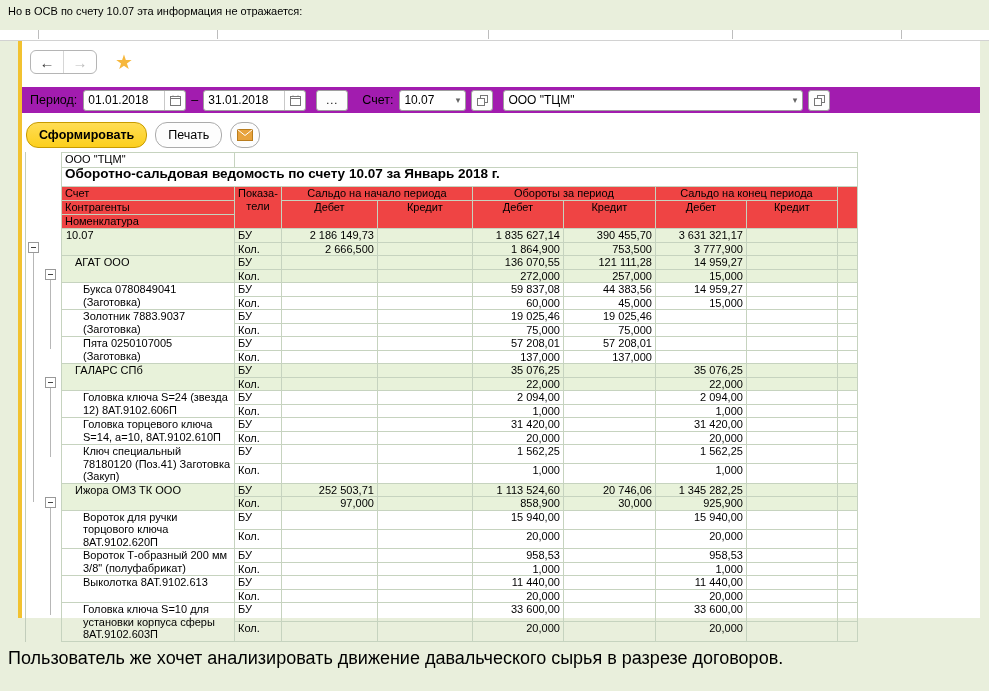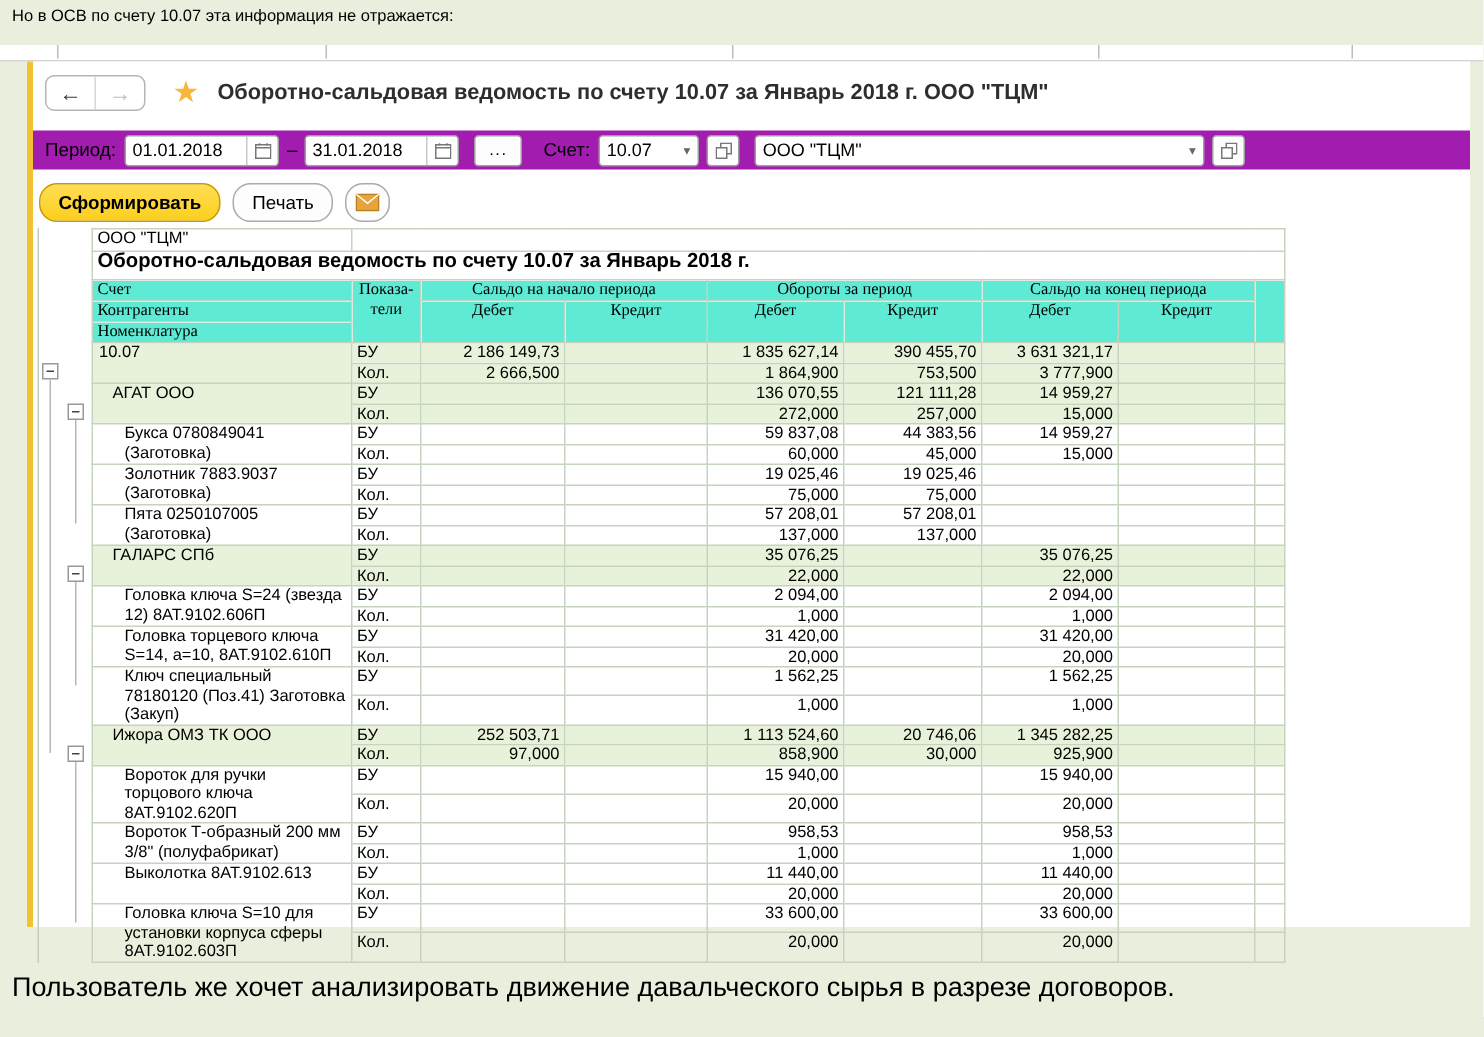--- a/index.html
+++ b/index.html
@@ -52,21 +52,21 @@
   .gutter{position:absolute;left:0;top:0;width:35px;height:100%;}
   .expander{position:absolute;width:11px;height:11px;background:#fff;border:1px solid #999;box-sizing:border-box;}
   .expander .minus{position:absolute;left:2px;top:4px;width:5px;height:1px;background:#444;}
   .tree-line{position:absolute;width:1px;background:#b7b7b7;}
 
   table.report{border-collapse:collapse;margin-left:35px;table-layout:fixed;}
   table.report td{border:1px solid #c6d3bf;font-size:11px;line-height:12.5px;padding:0 3px;vertical-align:top;box-sizing:border-box;overflow:hidden;}
   td.org-cell{font-size:11.5px;height:15px;}
   td.org-right{}
   tr.title-row td{font-size:13.5px;font-weight:bold;height:19px;white-space:nowrap;overflow:visible;}
-  td.h{background:#5eead4;border:1px solid #9cb98b;font-size:11.5px;height:14px;font-family:Liberation Serif, serif;}
+  td.h{background:#ef4444;border:1px solid #9cb98b;font-size:11.5px;height:14px;}
   td.h-center{text-align:center;}
   td.ind-head{text-align:center;white-space:pre-line;vertical-align:middle;}
   tbody td{height:13px;}
   tr.grp td{background:#e8f2da;}
   td.num{text-align:right;}
   td.name-cell{}
   .ind0{padding-left:4px !important;}
   .ind1{padding-left:13px !important;}
   .ind2{padding-left:21px !important;}
 </style>
@@ -85,21 +85,20 @@
 
 <div class="window">
   <div class="accent-stripe" style="background:#f2c230"></div>
 
   <div class="win-header">
     <div class="nav-group">
       <div class="nav-btn nav-back">←</div>
       <div class="nav-btn nav-fwd">→</div>
     </div>
     <div class="star" style="color:#f6b73c">★</div>
-    <div class="win-title">Оборотно-сальдовая ведомость по счету 10.07 за Январь 2018 г. ООО "ТЦМ"</div>
   </div>
 
   <div class="filter-bar" style="background:#a21caf">
     <span class="lbl">Период:</span>
     <span class="fld">
       <input style="width: 72px;" readonly="" value="01.01.2018">
       <span class="icon-btn">
         <svg width="11" height="11" viewBox="0 0 11 11">
             <rect x="0.5" y="1.5" width="10" height="9" fill="none" stroke="#777"></rect>
             <line x1="0.5" y1="3.5" x2="10.5" y2="3.5" stroke="#777"></line>

